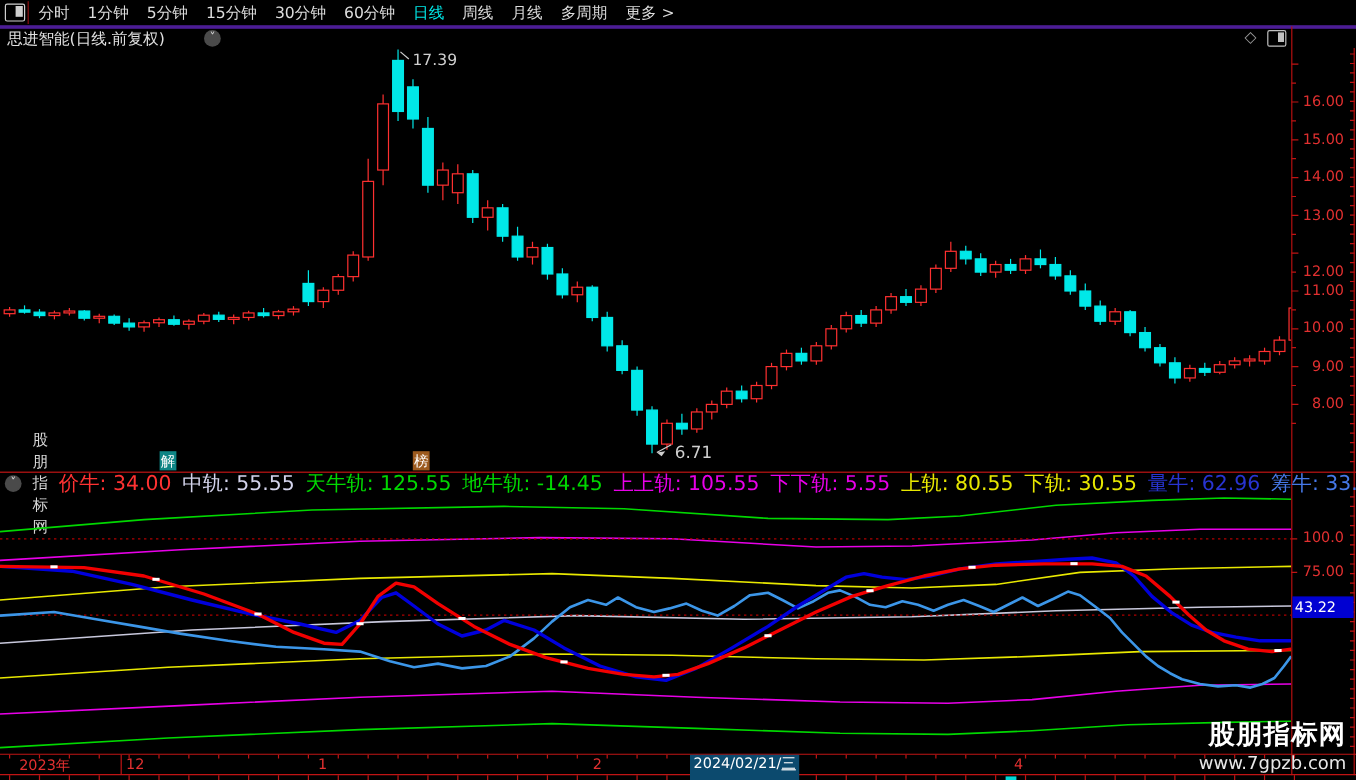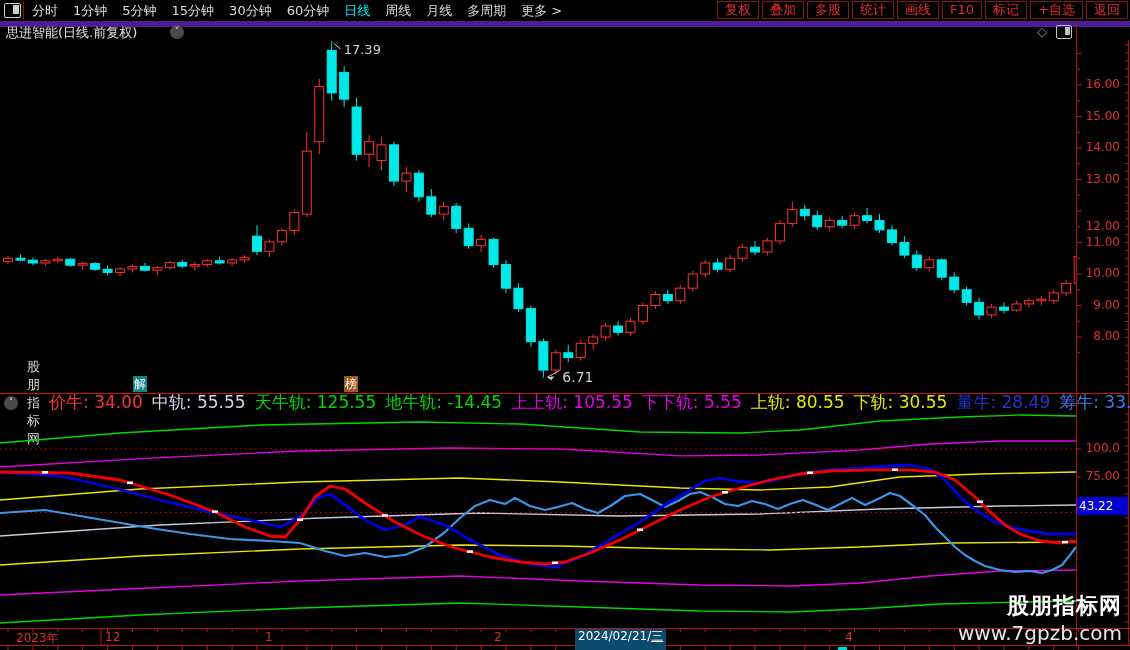--- a/index.html
+++ b/index.html
@@ -1,21 +1,21 @@
 <!DOCTYPE html>
 <html><head>
 <meta charset="utf-8">
 <style>
   html,body{margin:0;padding:0;background:#000;width:1130px;height:650px;overflow:hidden;
     font-family:"DejaVu Sans","Liberation Sans",sans-serif;}
   .abs{position:absolute;}
   #stage{position:relative;width:1130px;height:650px;background:#000;}
 
   
-  #toolbar{left:0;top:0;width:1130px;height:21px;border-bottom:6px solid #4c1d95;}
+  #toolbar{left:0;top:0;width:1130px;height:21px;border-bottom:3px solid #4c1d95;}
   .tb-icon{left:4px;top:3px;width:15px;height:13px;border:1px solid #cfcfcf;border-radius:2px;}
   .tb-icon .half{position:absolute;right:1px;top:1px;width:6px;height:9px;background:#cfcfcf;}
   .tb-sep{left:23px;top:1px;width:1px;height:19px;background:#8a1010;}
   #period-menu{left:32px;top:0;height:21px;display:flex;gap:15px;align-items:center;}
   .period{color:#dcdcdc;font-size:13px;cursor:default;white-space:nowrap;}
   .period.active{color:#00e8e8;}
   #right-buttons{right:2px;top:1px;display:flex;gap:3px;}
   .tbtn{border:1px solid #7a1c1c;color:#e23030;font-size:13px;height:16px;line-height:16px;
     padding:0 7px;white-space:nowrap;}
 
@@ -55,21 +55,21 @@
   
   #date-axis{left:0;top:628px;width:1130px;height:22px;}
   .date-label{position:absolute;top:2px;color:#e23030;font-size:12px;white-space:nowrap;}
   #date-badge{position:absolute;top:1px;background:#0c4a6e;color:#fff;font-size:12px;
     height:25px;line-height:15px;padding:0 3px;white-space:nowrap;}
   #date-badge u{text-decoration:underline;}
 
   
   #watermark{right:8px;bottom:5px;text-align:right;z-index:50;color:#fff;}
   #wm1{font-size:22px;font-weight:bold;letter-spacing:1px;}
-  #wm2{font-size:20px;color:#e8e8e8;}
+  #wm2{font-size:15px;color:#e8e8e8;}
 
   svg{position:absolute;display:block;}
 </style>
 </head>
 <body>
 
 <div id="stage">
 
   <div class="abs" id="toolbar">
     <div class="abs tb-icon">
@@ -81,31 +81,20 @@
         <span class="period">1分钟</span>
         <span class="period">5分钟</span>
         <span class="period">15分钟</span>
         <span class="period">30分钟</span>
         <span class="period">60分钟</span>
         <span class="period active">日线</span>
         <span class="period">周线</span>
         <span class="period">月线</span>
         <span class="period">多周期</span>
         <span class="period">更多 &gt;</span>
-      </div>
-    <div class="abs" id="right-buttons">
-        <div class="tbtn">复权</div>
-        <div class="tbtn">叠加</div>
-        <div class="tbtn">多股</div>
-        <div class="tbtn">统计</div>
-        <div class="tbtn">画线</div>
-        <div class="tbtn">F10</div>
-        <div class="tbtn">标记</div>
-        <div class="tbtn">+自选</div>
-        <div class="tbtn">返回</div>
       </div>
   </div>
 
   <div class="abs" id="title-row">
     <span class="abs" id="chart-title">思进智能(日线.前复权)</span>
     <div class="abs circle-chev" id="title-chev">˅</div>
     <span class="abs" id="diamond">◇</span>
     <div class="abs" id="split-icon">
         <div class="half"></div>
       </div>
@@ -384,21 +373,21 @@
     <div class="circle-chev chev">˅</div>
     <span id="ind-source">股朋指标网</span>
   <span class="ind-val" style="color: rgb(255, 50, 50);">价牛: 34.00</span>
       <span class="ind-val" style="color: rgb(212, 212, 236);">中轨: 55.55</span>
       <span class="ind-val" style="color: rgb(0, 216, 0);">天牛轨: 125.55</span>
       <span class="ind-val" style="color: rgb(0, 216, 0);">地牛轨: -14.45</span>
       <span class="ind-val" style="color: rgb(232, 0, 232);">上上轨: 105.55</span>
       <span class="ind-val" style="color: rgb(232, 0, 232);">下下轨: 5.55</span>
       <span class="ind-val" style="color: rgb(232, 232, 0);">上轨: 80.55</span>
       <span class="ind-val" style="color: rgb(232, 232, 0);">下轨: 30.55</span>
-      <span class="ind-val" style="color: rgb(40, 52, 210);">量牛: 28.49</span>
+      <span class="ind-val" style="color: rgb(40, 52, 210);">量牛: 62.96</span>
       <span class="ind-val" style="color: rgb(70, 120, 232);">筹牛: 33.38</span>
     </div>
 
   <svg class="abs" id="ind-svg" style="left:0;top:410px;" width="1076" height="218">
       <polyline points="0,33.0 120,23.0 260,15.0 420,12.0 520,14.0 640,22.0 740,23.0 800,20.0 880,11.0 960,7.0 1020,5.0 1076,6.0" fill="none" stroke="#00d800" stroke-width="1.3"></polyline>
       <polyline points="0,213.0 140,205.0 300,198.0 460,193.0 580,197.0 700,201.0 790,202.0 860,199.0 940,194.0 1020,192.0 1076,191.0" fill="none" stroke="#00d800" stroke-width="1.3"></polyline>
       <polyline points="0,57.0 150,48.1 300,41.0 450,38.0 560,39.0 680,45.9 760,45.0 860,40.0 930,34.0 1000,31.0 1076,31.0" fill="none" stroke="#e800e8" stroke-width="1.3"></polyline>
       <polyline points="0,185.0 150,178.0 300,171.0 460,166.0 580,171.0 700,175.0 790,176.0 860,173.0 930,166.0 1000,161.0 1076,160.0" fill="none" stroke="#e800e8" stroke-width="1.3"></polyline>
       <polyline points="0,90.0 140,79.0 300,72.0 460,68.0 560,72.0 680,78.0 760,80.0 830,77.0 900,67.0 980,64.0 1076,62.0" fill="none" stroke="#e8e800" stroke-width="1.3"></polyline>
       <polyline points="0,155.0 140,146.0 300,139.0 460,135.0 560,136.0 680,139.0 770,140.0 860,137.0 950,133.0 1076,132.0" fill="none" stroke="#e8e800" stroke-width="1.3"></polyline>

